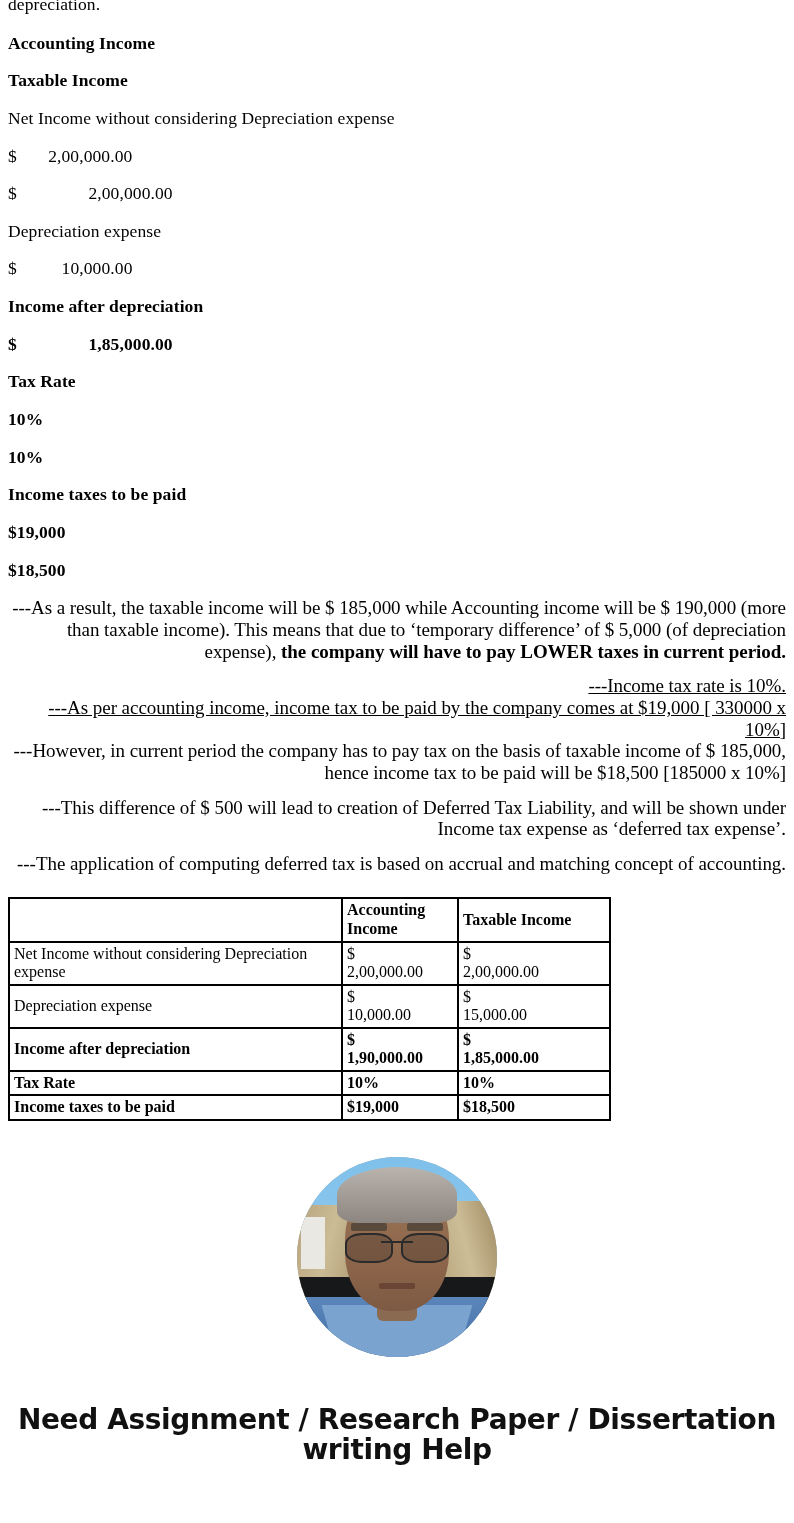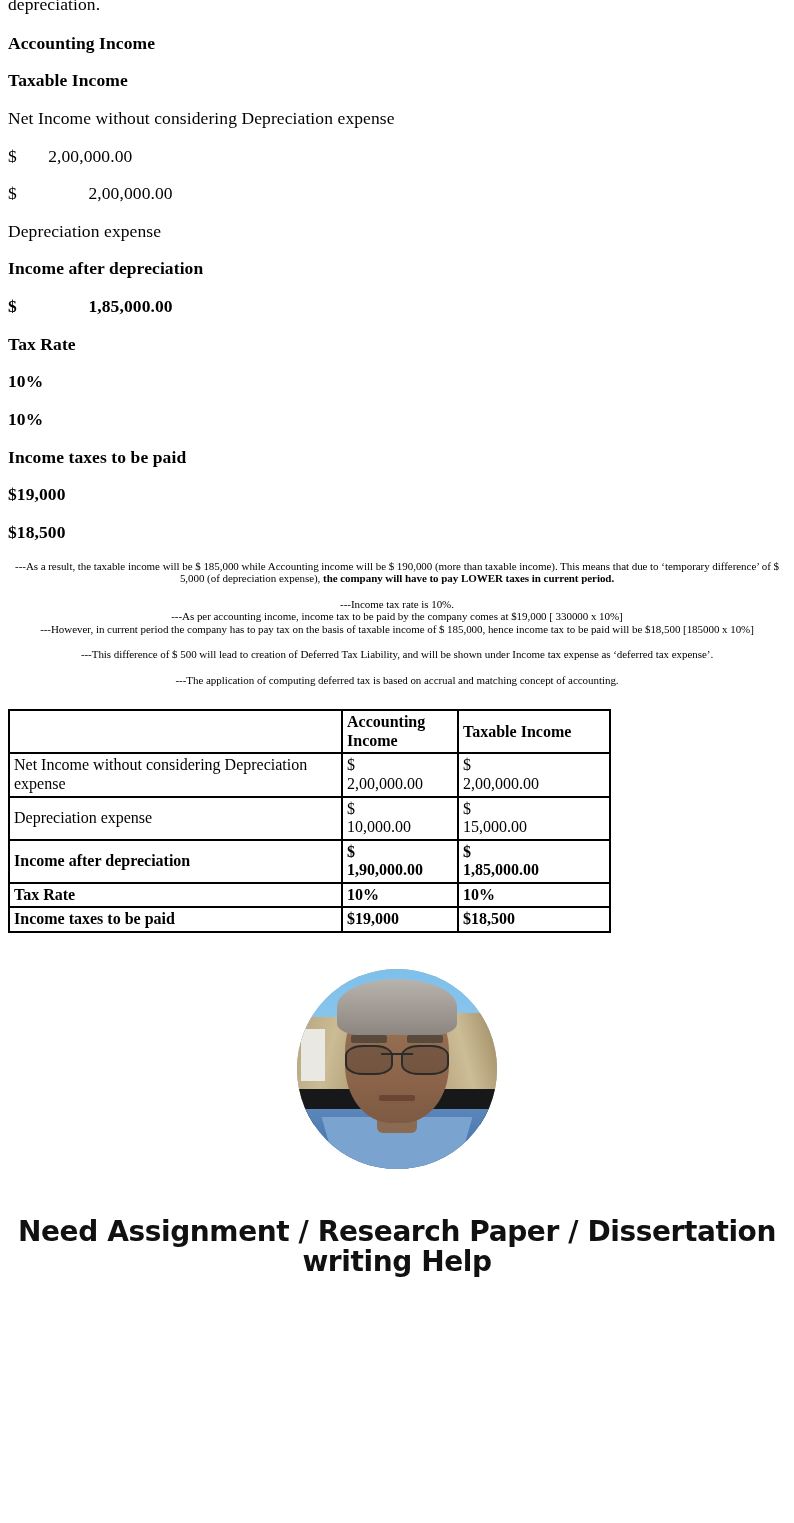--- a/index.html
+++ b/index.html
@@ -40,28 +40,29 @@
     margin-top: -6px;
     margin-bottom: 18px;
   }
 
   
   .para-block {
     padding: 0 8px;
     margin-top: 16px;
   }
   .para {
-    font-size: 11px;
+    font-size: 19px;
     line-height: 1.14;
     margin: 0 0 13px 0;
-    text-align: center;
+    text-align: right;
     letter-spacing: -0.05px;
   }
   .para.tight {
     margin-bottom: 0;
+    text-decoration: underline;
   }
   .para b { font-weight: bold; }
 
   
   .table-wrap {
     padding: 0 8px;
     margin-top: 23px;
   }
   table.cmp {
     border-collapse: separate;
@@ -226,20 +227,21 @@
 
   <div class="line-list">
     <div class="line first">depreciation.</div>
     <div id="stacked-lines">
         <div class="line b">Accounting Income</div>
         <div class="line b">Taxable Income</div>
         <div class="line">Net Income without considering Depreciation expense</div>
         <div class="line">$       2,00,000.00</div>
         <div class="line">$                2,00,000.00</div>
         <div class="line">Depreciation expense</div>
+        <div class="line">$          10,000.00</div>
         <div class="line b">Income after depreciation</div>
         <div class="line b">$                1,85,000.00</div>
         <div class="line b">Tax Rate</div>
         <div class="line b">10%</div>
         <div class="line b">10%</div>
         <div class="line b">Income taxes to be paid</div>
         <div class="line b">$19,000</div>
         <div class="line b">$18,500</div>
       </div>
   </div>

